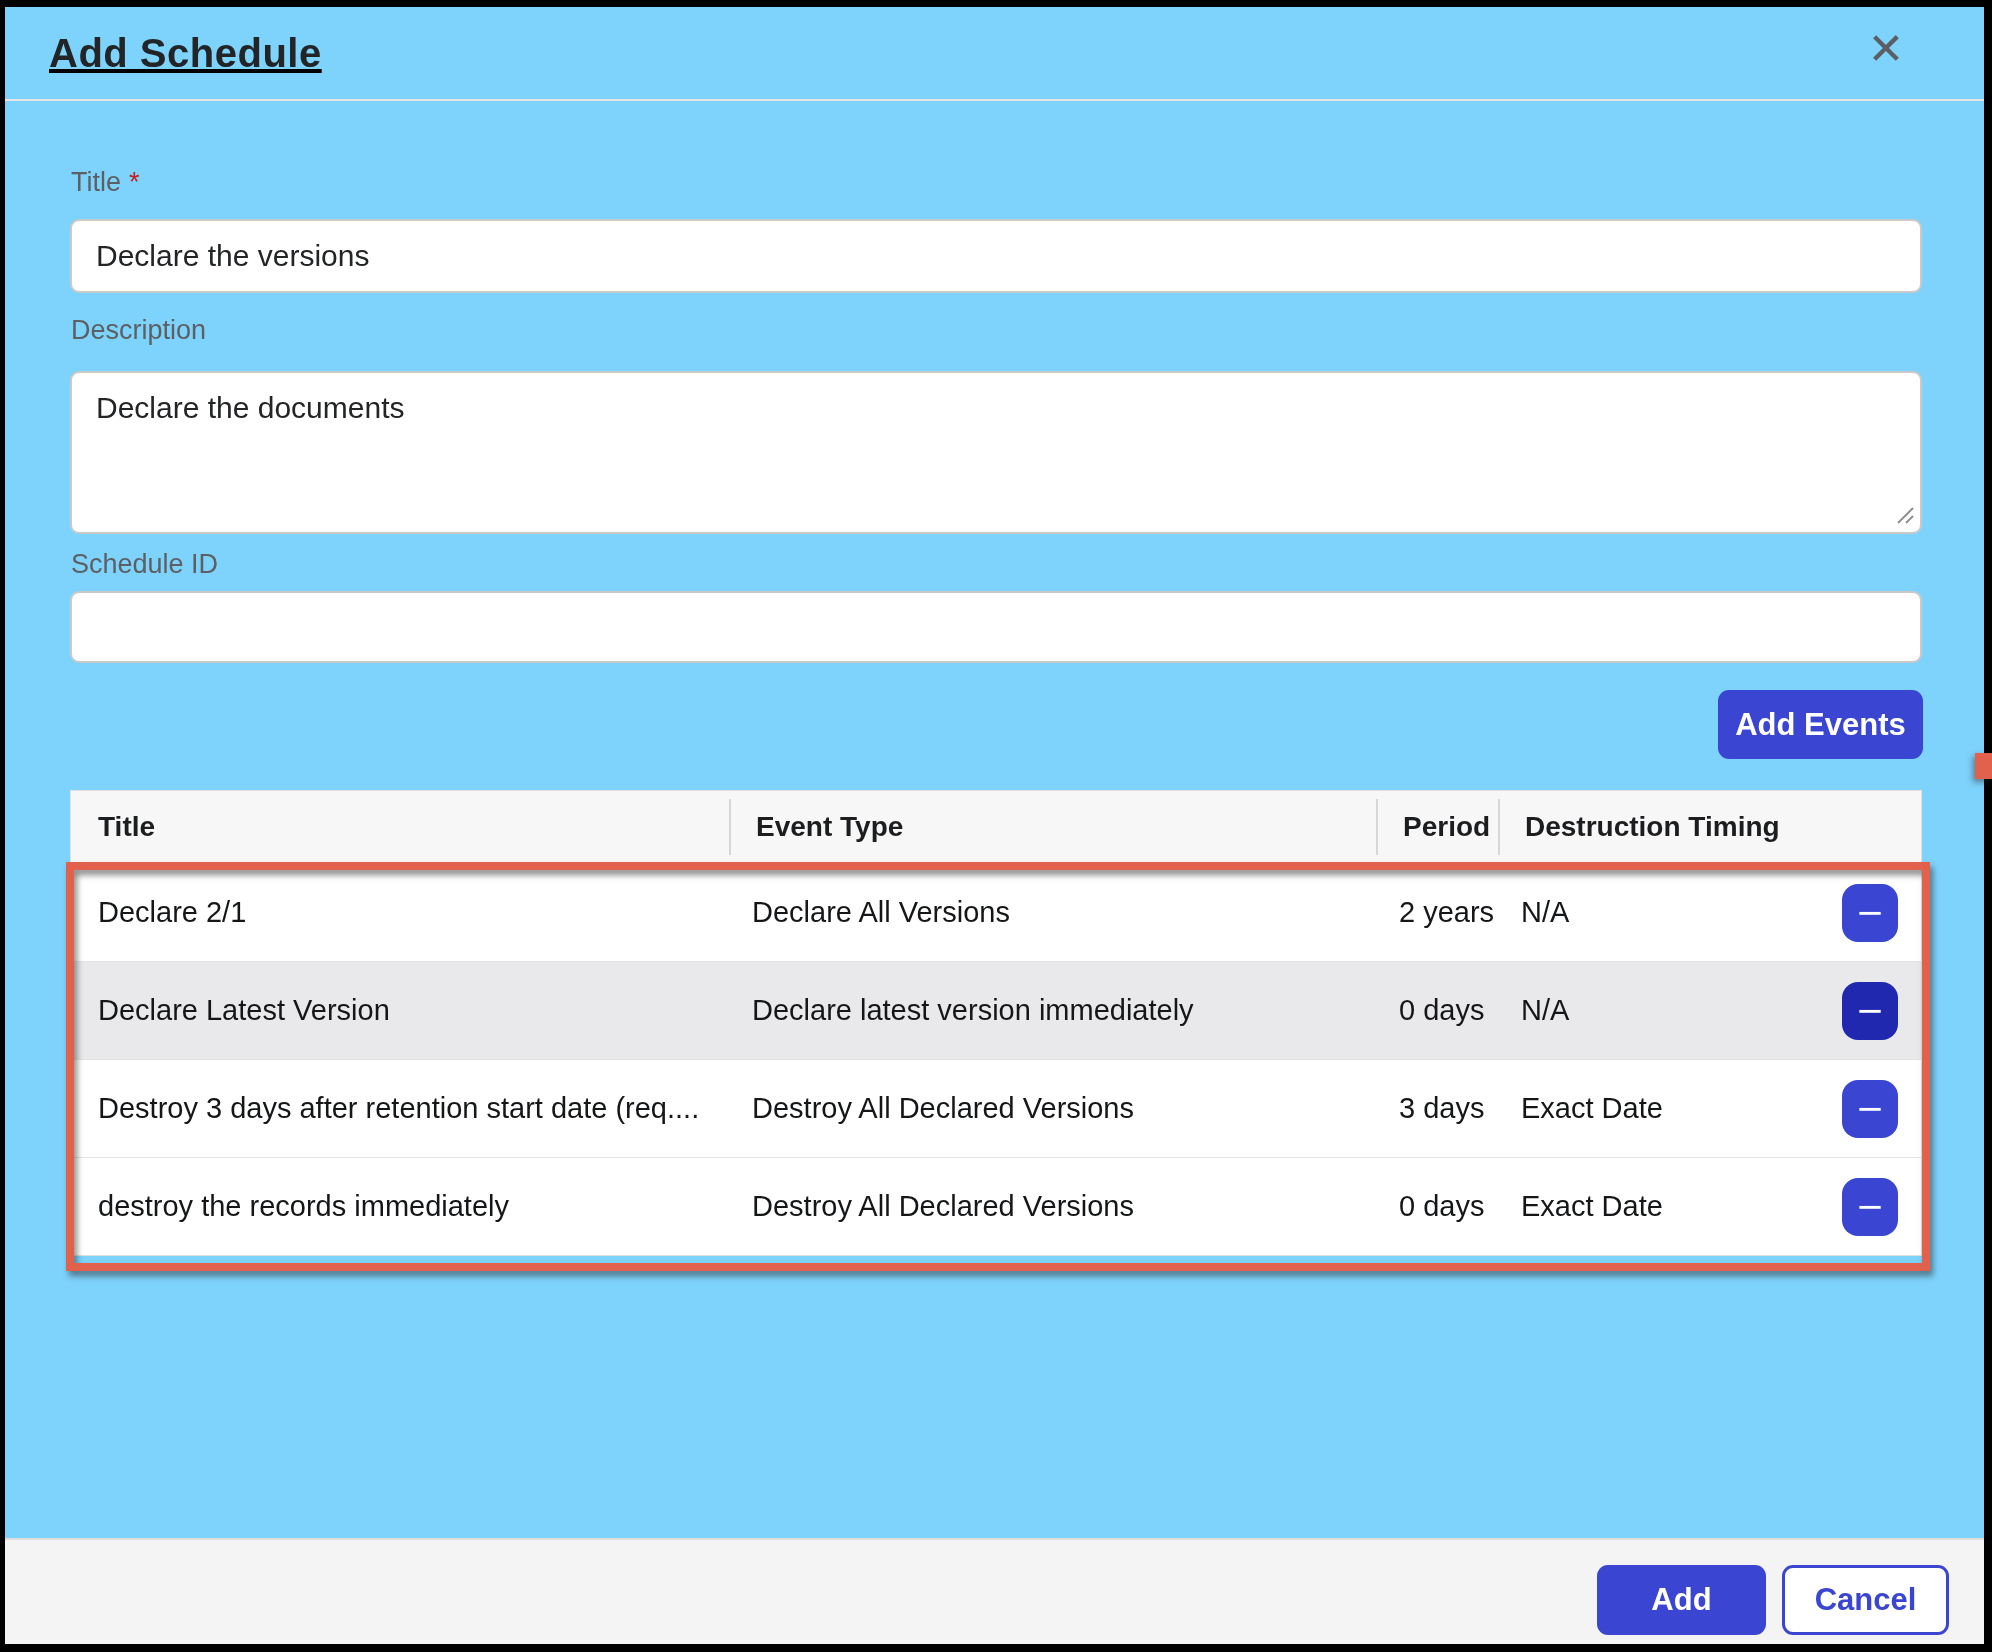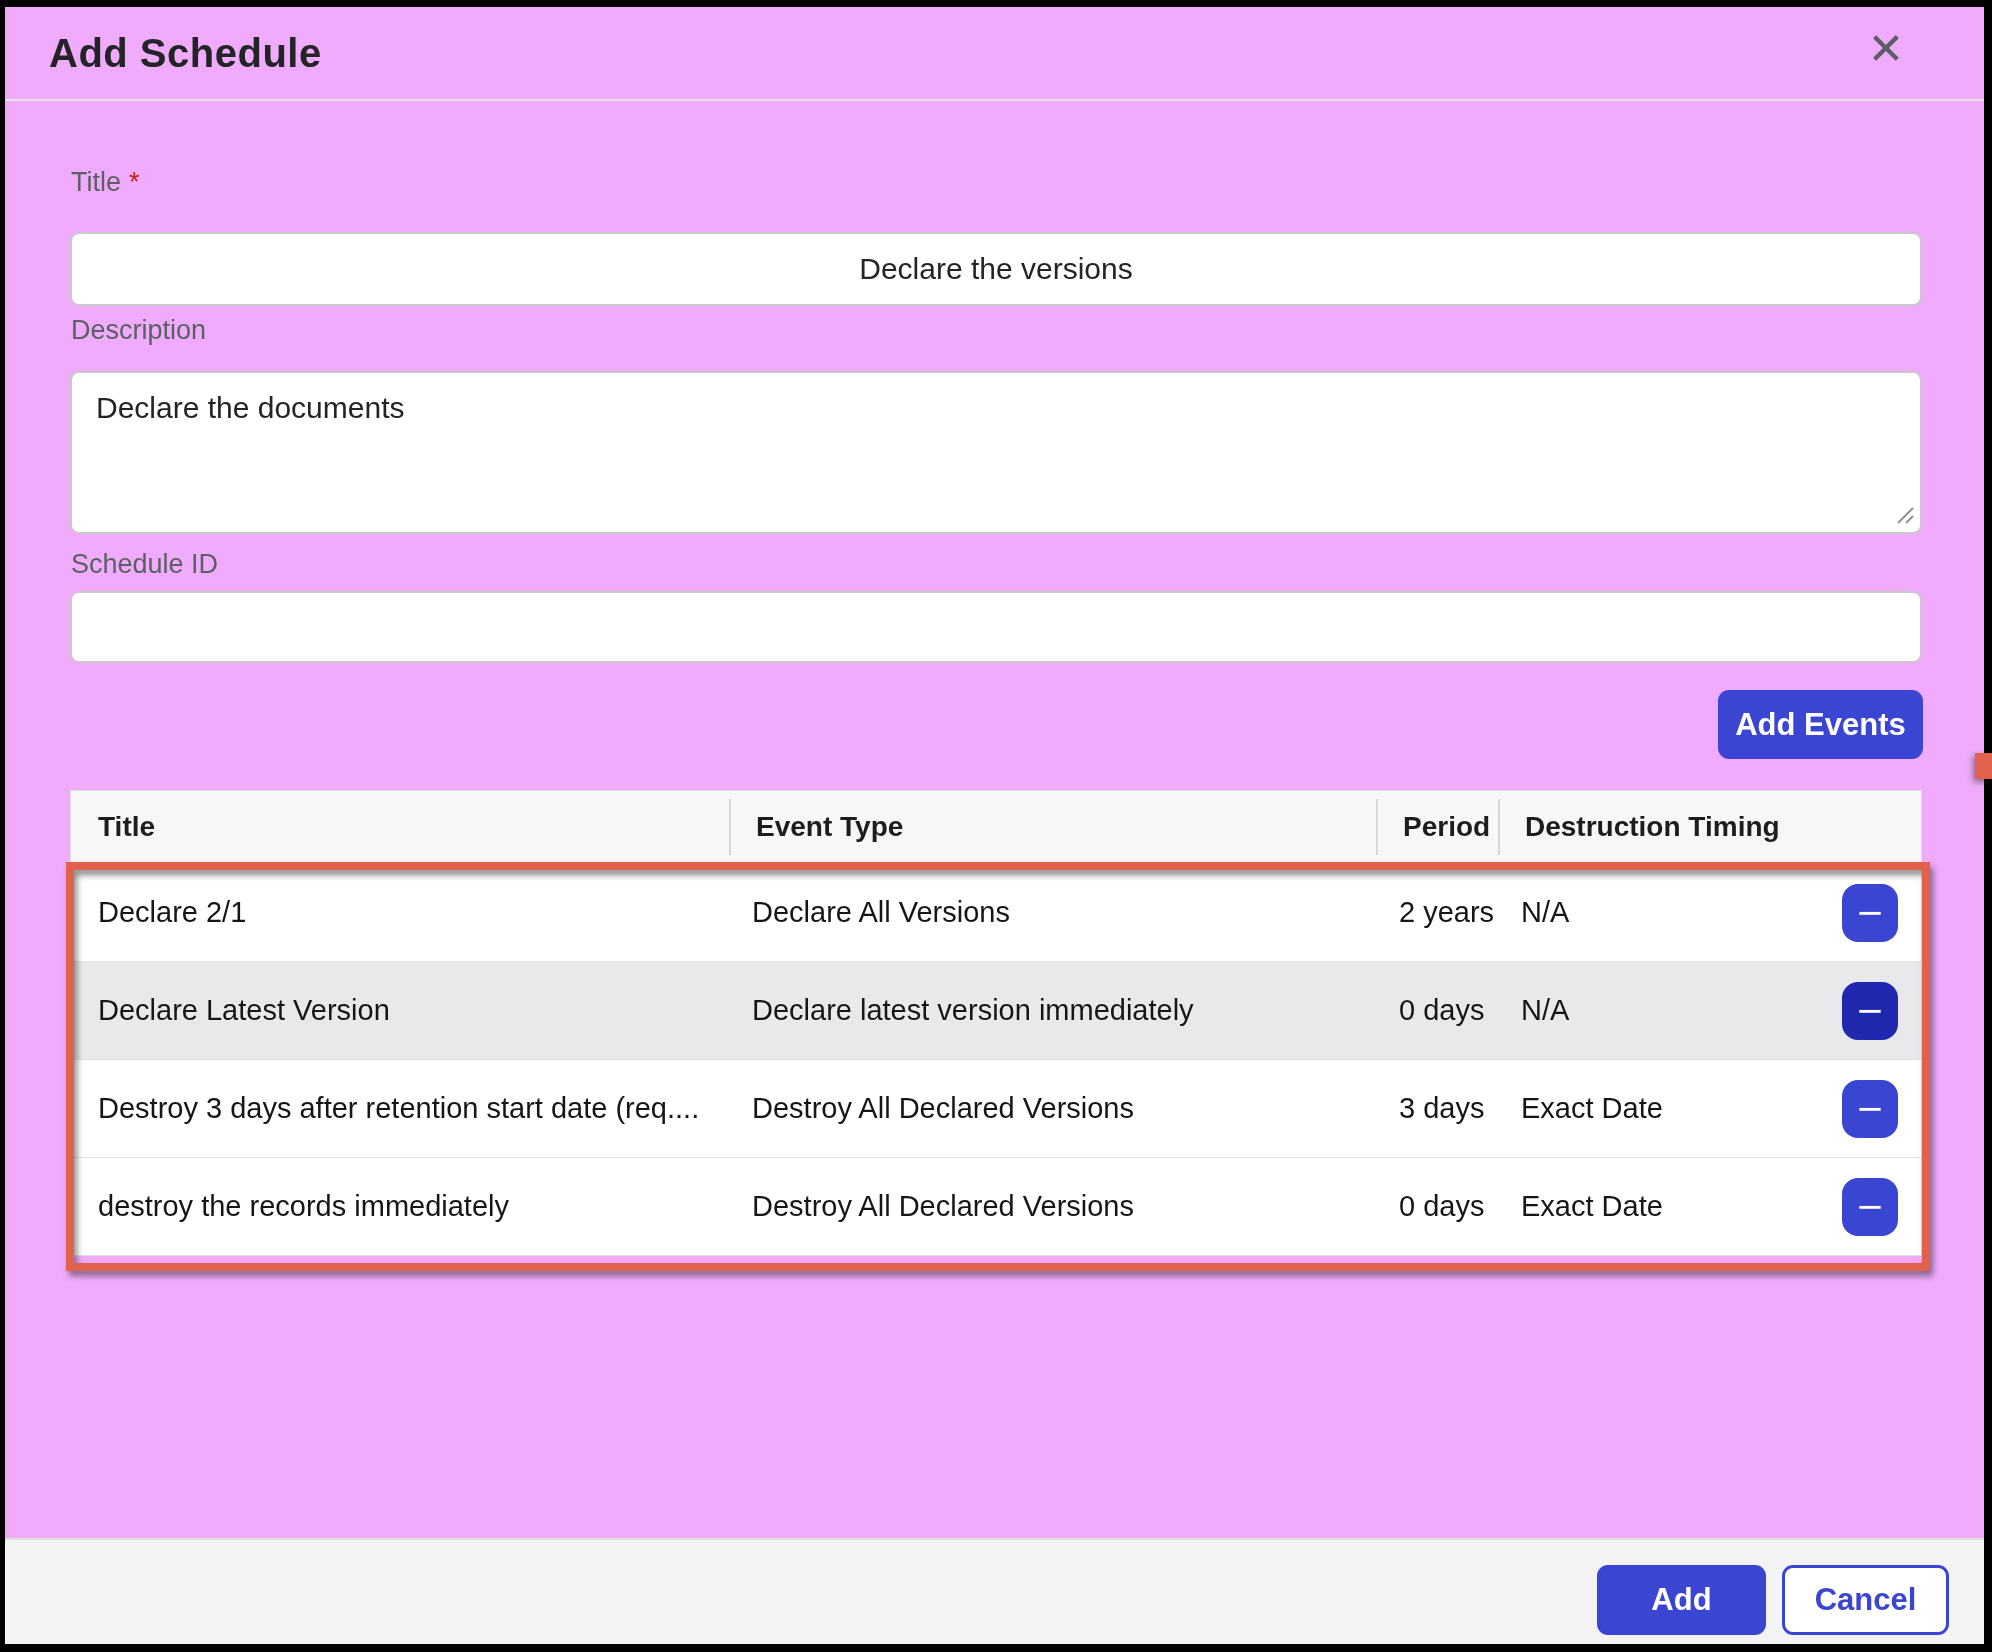--- a/index.html
+++ b/index.html
@@ -5,21 +5,21 @@
   * { box-sizing: border-box; margin: 0; padding: 0; }
   html, body { width: 1992px; height: 1652px; }
   body {
     font-family: "Liberation Sans", "DejaVu Sans", sans-serif;
     background: #000;
     position: relative;
     overflow: hidden;
   }
   .modal {
     position: absolute; left: 5px; top: 7px; width: 1979px; height: 1637px;
-    background: #f0abfc; overflow: hidden;
+    background: #7dd3fc; overflow: hidden; text-decoration: underline;
   }
   
   .modal-header {
     position: relative; height: 94px; border-bottom: 2px solid #e6e6e6;
     display: flex; align-items: center; padding: 0 44px;
   }
   .modal-title { font-size: 40px; font-weight: 700; color: #222426; letter-spacing: .5px; }
   .close-btn {
     position: absolute; right: 70px; top: 14px; width: 56px; height: 56px;
     background: none; border: none; cursor: pointer;
@@ -34,21 +34,21 @@
   .label-title { top: 160px; }
   .label-description { top: 308px; }
   .label-retention { top: 542px; }
   .text-input {
     position: absolute; left: 65px; width: 1852px; height: 74px;
     border: 2px solid #c9c9c9; border-radius: 9px; background: #fff;
     font-size: 30px; color: #222426; padding: 0 24px;
     font-family: "Liberation Sans", "DejaVu Sans", sans-serif;
     outline: none;
   }
-  .input-title { top: 225px; text-align: center; }
+  .input-title { top: 212px; }
   .input-retention { top: 584px; height: 72px; }
   .textarea-wrap { position: absolute; left: 65px; top: 364px; width: 1852px; height: 163px; }
   .textarea {
     width: 100%; height: 100%; resize: none;
     border: 2px solid #c9c9c9; border-radius: 9px; background: #fff;
     font-size: 30px; color: #222426; padding: 18px 24px;
     font-family: "Liberation Sans", "DejaVu Sans", sans-serif;
     outline: none;
   }
   .resize-handle { position: absolute; right: 6px; bottom: 8px; pointer-events: none; }

